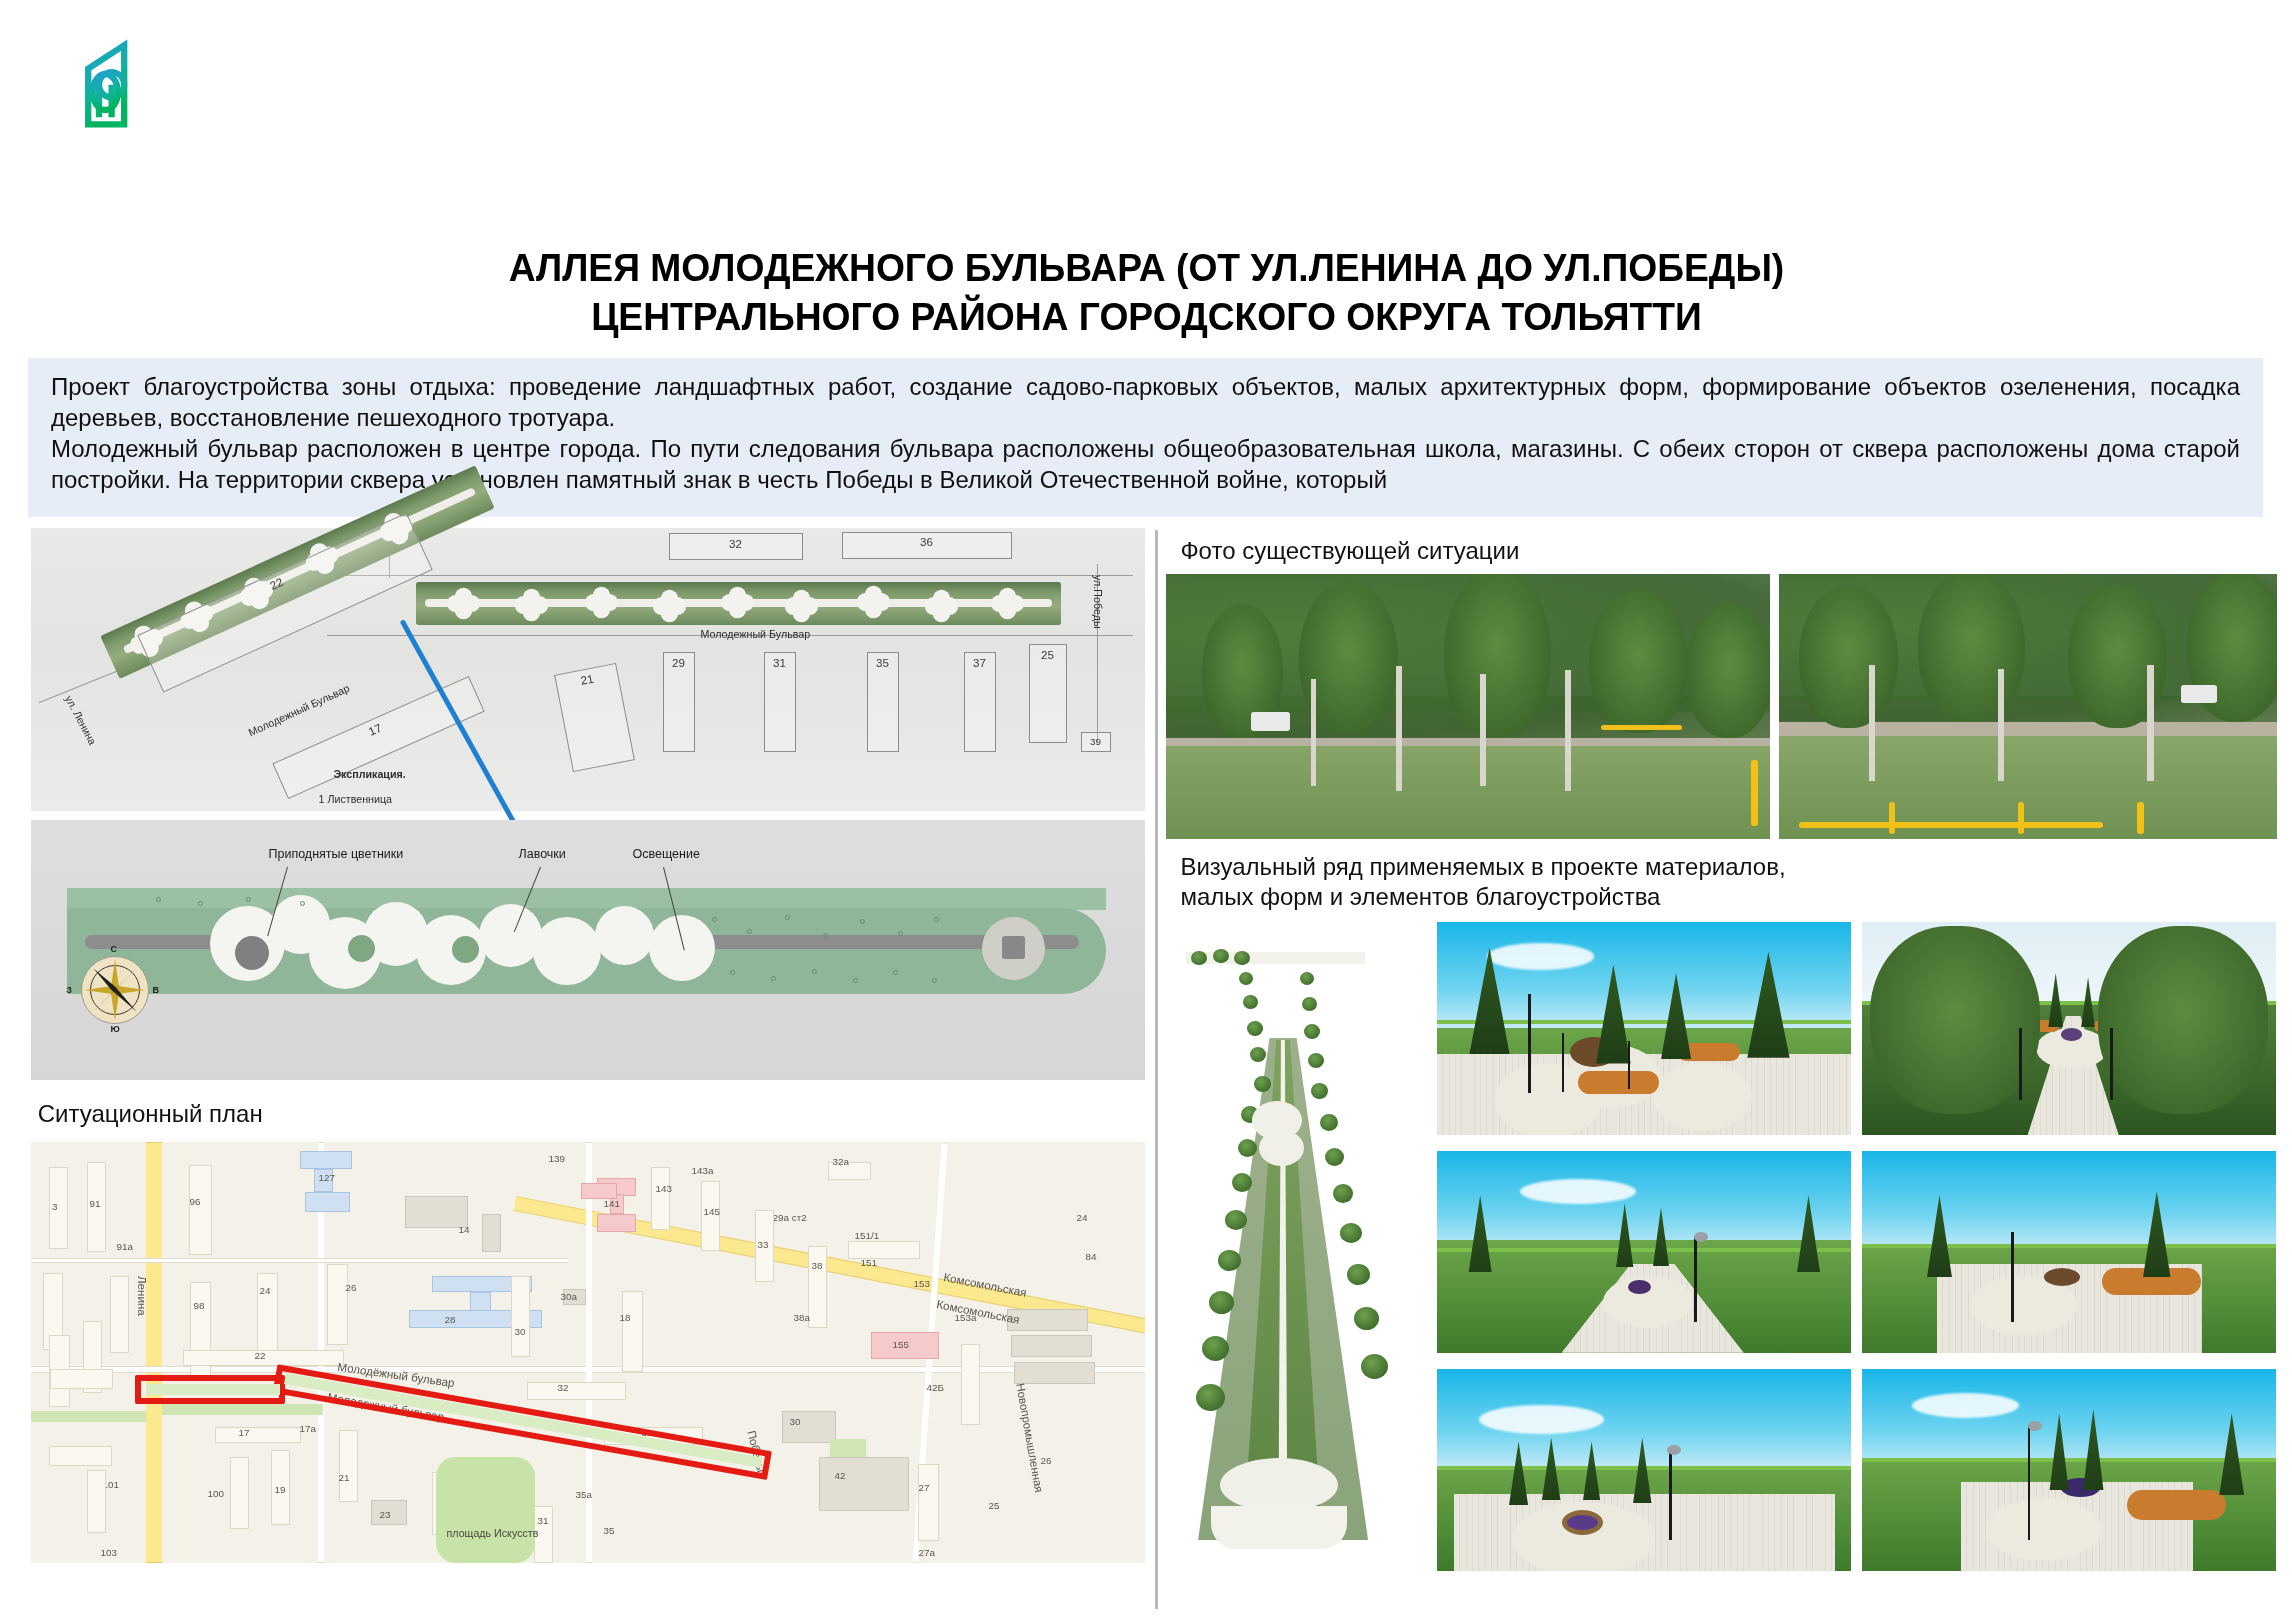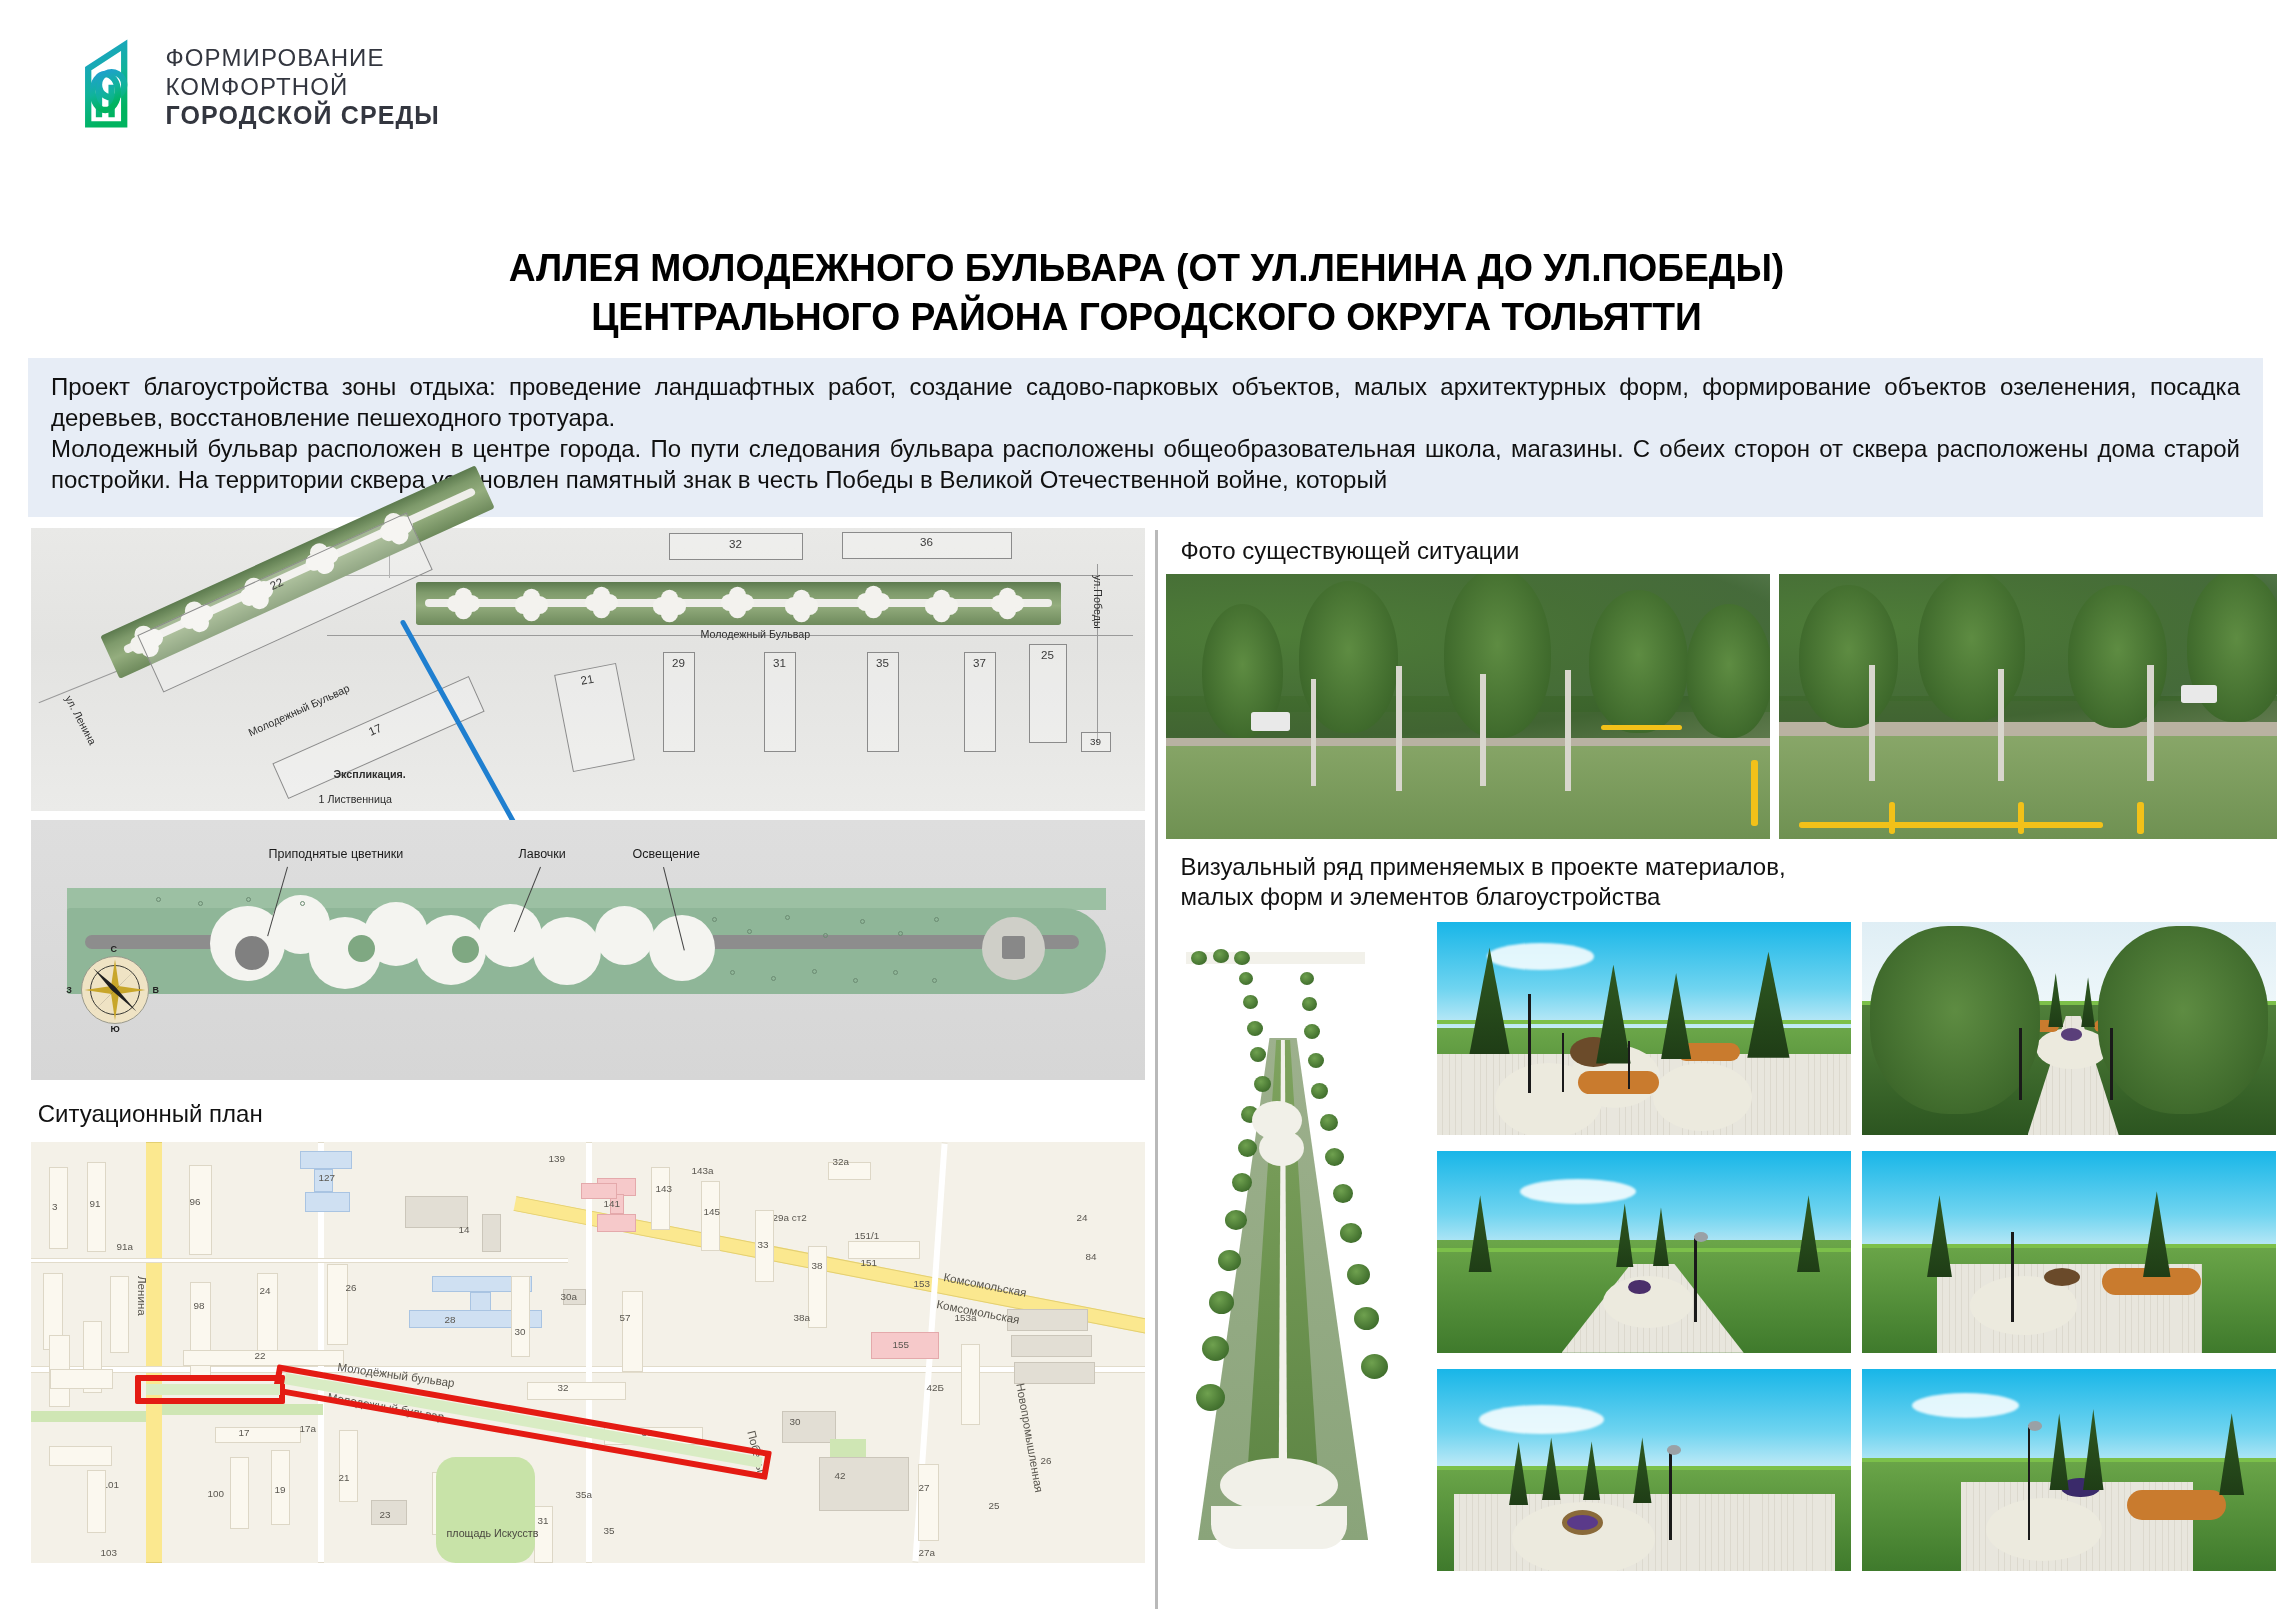--- a/index.html
+++ b/index.html
@@ -241,25 +241,20 @@
               <stop offset="0%" stop-color="#1f9fd0"></stop>
               <stop offset="55%" stop-color="#10b39a"></stop>
               <stop offset="100%" stop-color="#00b35f"></stop>
             </linearGradient>
           </defs>
           <path d="M18 34 L58 8 L58 96 L18 96 Z" fill="none" stroke="url(#fg)" stroke-width="7"></path>
           <path d="M30 52 a14 14 0 1 1 0 0.01 M30 52 L30 88 M44 52 L44 88" fill="none" stroke="url(#fg)" stroke-width="7"></path>
           <ellipse cx="37" cy="60" rx="14" ry="20" fill="none" stroke="url(#fg)" stroke-width="7"></ellipse>
           <line x1="37" y1="80" x2="37" y2="104" stroke="url(#fg)" stroke-width="7"></line>
         </svg>
-      </div>
-      <div class="logo-fks-text">
-        <span class="l1">ФОРМИРОВАНИЕ</span>
-        <span class="l2">КОМФОРТНОЙ</span>
-        <span class="l3">ГОРОДСКОЙ СРЕДЫ</span>
       </div>
     </div>
 
   </div>
 
   <div class="doc-title">
     <span class="ln">АЛЛЕЯ МОЛОДЕЖНОГО БУЛЬВАРА (ОТ УЛ.ЛЕНИНА ДО УЛ.ПОБЕДЫ)</span>
     <span class="ln">ЦЕНТРАЛЬНОГО РАЙОНА ГОРОДСКОГО ОКРУГА ТОЛЬЯТТИ</span>
   </div>
 
@@ -468,21 +463,21 @@
         <div class="map-num" style="left:518px;top:10.7px;">139</div>
         <div class="map-blk pink" style="left:566px;top:36px;width:39px;height:18px;"></div>
         <div class="map-blk pink" style="left:579px;top:52px;width:14.3px;height:19.7px;"></div>
         <div class="map-blk pink" style="left:566px;top:72px;width:39px;height:18px;"></div>
         <div class="map-num" style="left:573px;top:56px;">141</div>
         <div class="map-blk" style="left:480px;top:134px;width:19.7px;height:81px;"></div>
         <div class="map-num" style="left:484px;top:184px;">30</div>
         <div class="map-blk grey" style="left:532px;top:147px;width:23px;height:16px;"></div>
         <div class="map-num" style="left:530px;top:149px;">30а</div>
         <div class="map-blk" style="left:591px;top:149px;width:21.5px;height:81px;"></div>
-        <div class="map-num" style="left:589px;top:170px;">57</div>
+        <div class="map-num" style="left:589px;top:170px;">18</div>
         <div class="map-blk" style="left:496px;top:240px;width:99px;height:18px;"></div>
         <div class="map-num" style="left:527px;top:240px;">32</div>
         <div class="map-blk" style="left:573px;top:285px;width:99px;height:18px;"></div>
         <div class="map-num" style="left:611px;top:285px;">36</div>
 
         <div class="map-blk pink" style="left:550px;top:41px;width:36px;height:16px;"></div>
         <div class="map-num" style="left:661px;top:23px;">143а</div>
         <div class="map-blk" style="left:620px;top:25px;width:19.7px;height:63px;"></div>
         <div class="map-num" style="left:625px;top:41px;">143</div>
         <div class="map-blk" style="left:670px;top:39px;width:19.7px;height:70px;"></div>

